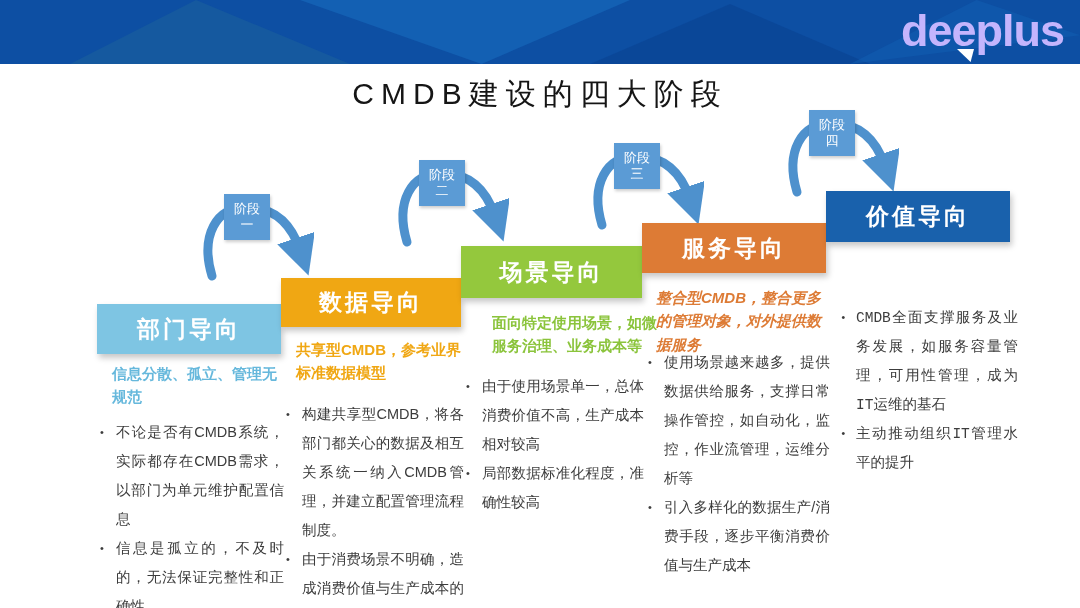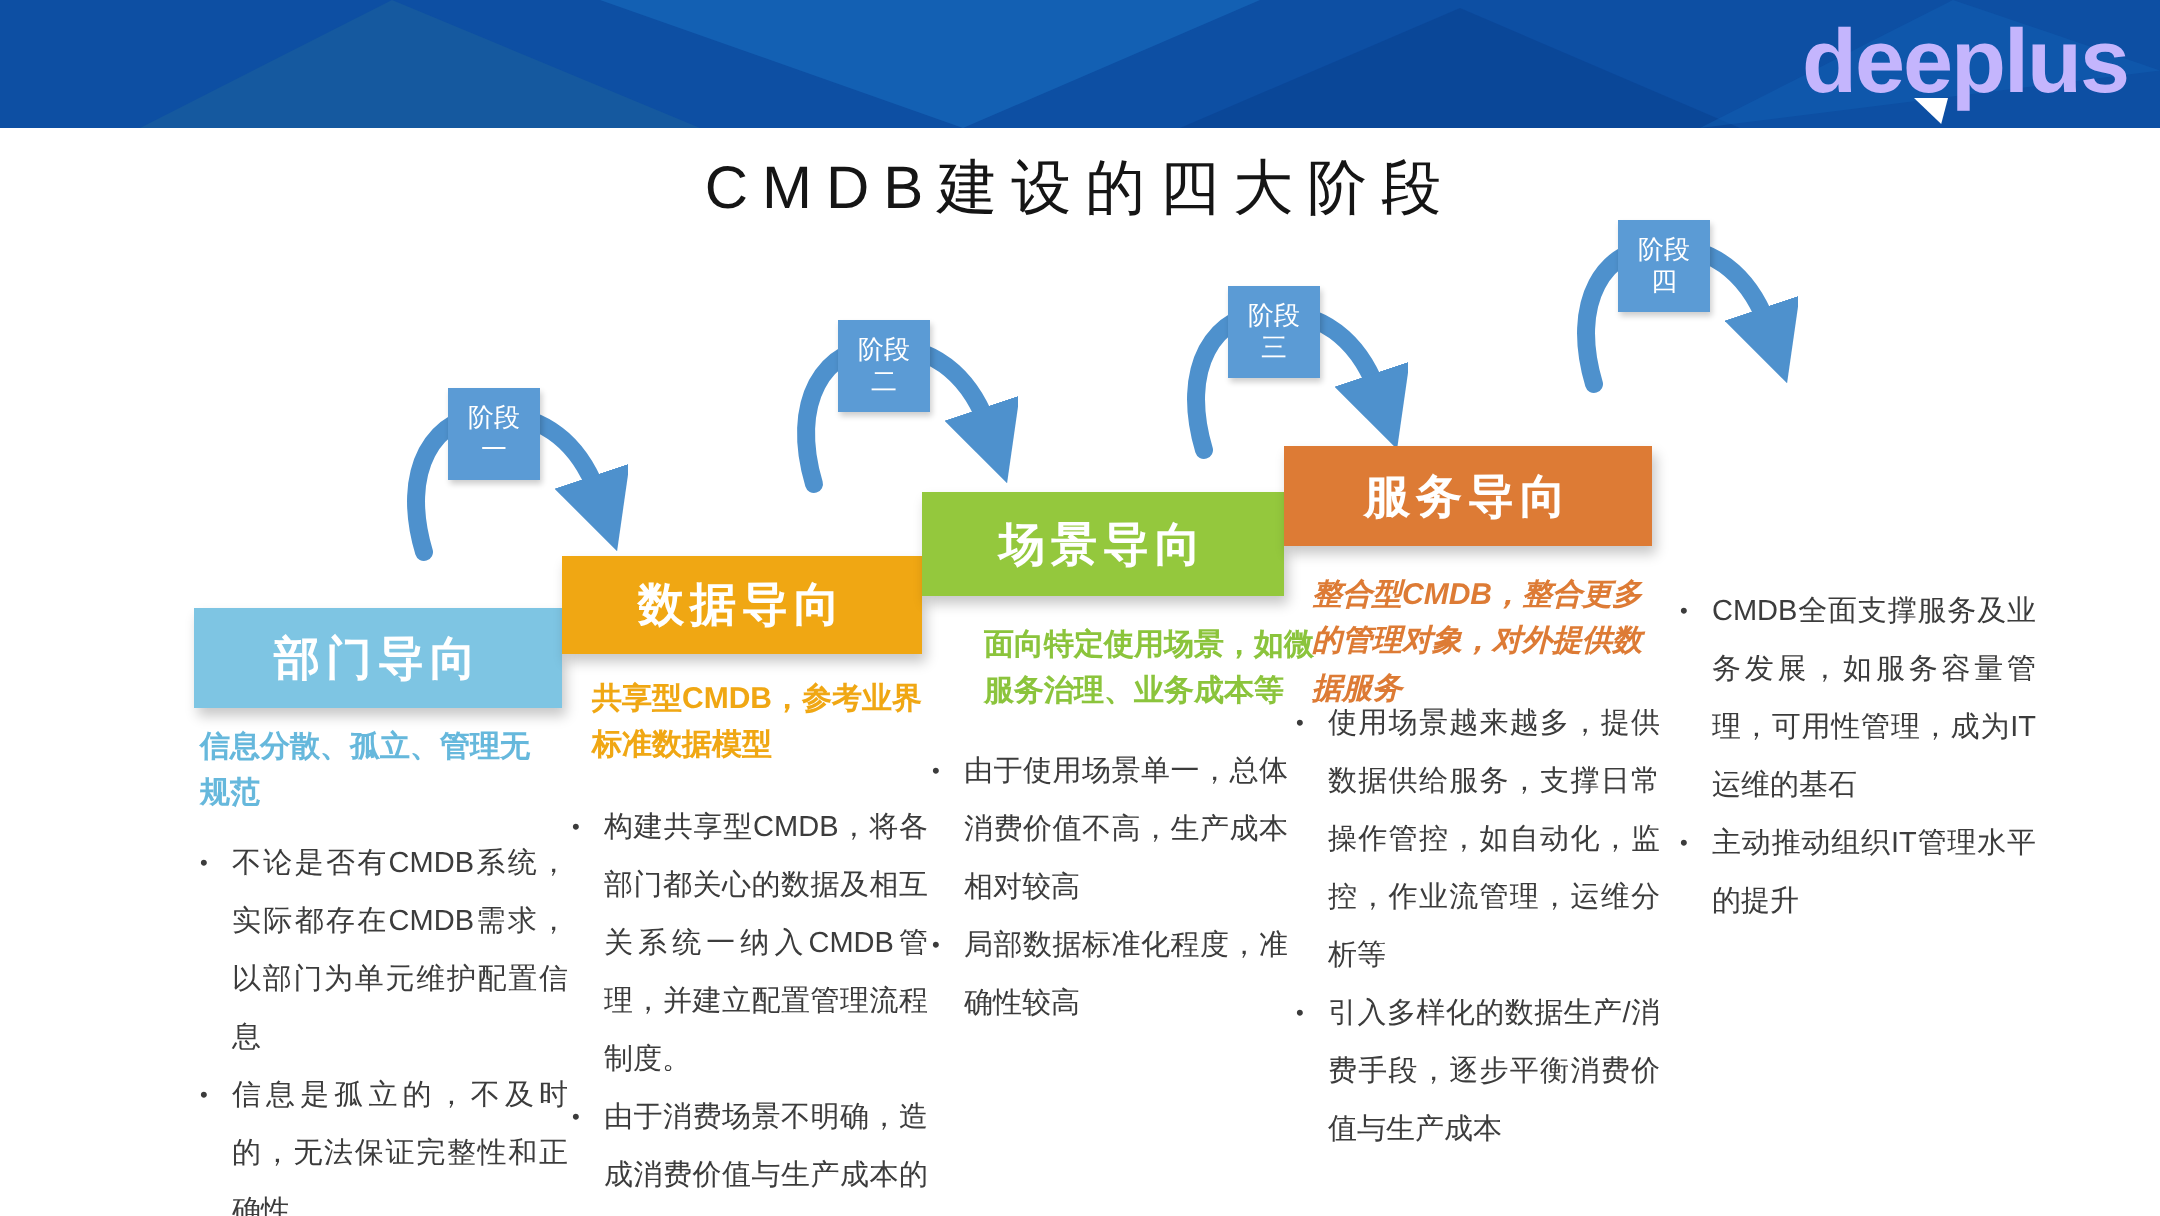--- a/index.html
+++ b/index.html
@@ -100,21 +100,21 @@
     </svg>
     <div class="stage-tag">
       <div>阶段</div>
       <div>四</div>
     </div>
   </div>
 
   <div class="stage-box" style="left: 97px; top: 304px; width: 184px; height: 50px; background-color: rgb(126, 197, 227);">
     <span>部门导向</span>
   </div>
-  <div class="subtitle" style="left: 100px; top: 362px; width: 168px; color: rgb(102, 184, 220);">信息分散、孤立、管理无规范</div>
+  <div class="subtitle" style="left: 112px; top: 362px; width: 168px; color: rgb(102, 184, 220);">信息分散、孤立、管理无规范</div>
   <ul class="bullets" style="left:100px; top:418px; width:184px;">
     <li>
         <span>不论是否有CMDB系统，实际都存在CMDB需求，以部门为单元维护配置信息</span>
       </li>
     <li>
         <span>信息是孤立的，不及时的，无法保证完整性和正确性</span>
       </li>
   </ul>
 
   <div class="stage-box" style="left: 281px; top: 278px; width: 180px; height: 49px; background-color: rgb(240, 167, 19);">
@@ -149,21 +149,24 @@
   <div class="subtitle" style="left: 656px; top: 286px; width: 174px; color: rgb(221, 123, 53); font-style: italic;">整合型CMDB，整合更多的管理对象，对外提供数据服务</div>
   <ul class="bullets" style="left:648px; top:348px; width:182px;">
     <li>
         <span>使用场景越来越多，提供数据供给服务，支撑日常操作管控，如自动化，监控，作业流管理，运维分析等</span>
       </li>
     <li>
         <span>引入多样化的数据生产/消费手段，逐步平衡消费价值与生产成本</span>
       </li>
   </ul>
 
-  <ul class="bullets" style="left:840px; top:292px; width:178px;">
+  <div class="stage-box" style="left: 826px; top: 191px; width: 184px; height: 51px; background-color: rgb(25, 97, 172);">
+    <span>价值导向</span>
+  </div>
+  <ul class="bullets" style="left:840px; top:304px; width:178px;font-family:Liberation Mono, monospace;">
     <li>
         <span>CMDB全面支撑服务及业务发展，如服务容量管理，可用性管理，成为IT运维的基石</span>
       </li>
     <li>
         <span>主动推动组织IT管理水平的提升</span>
       </li>
   </ul>
 
 </div>
 

